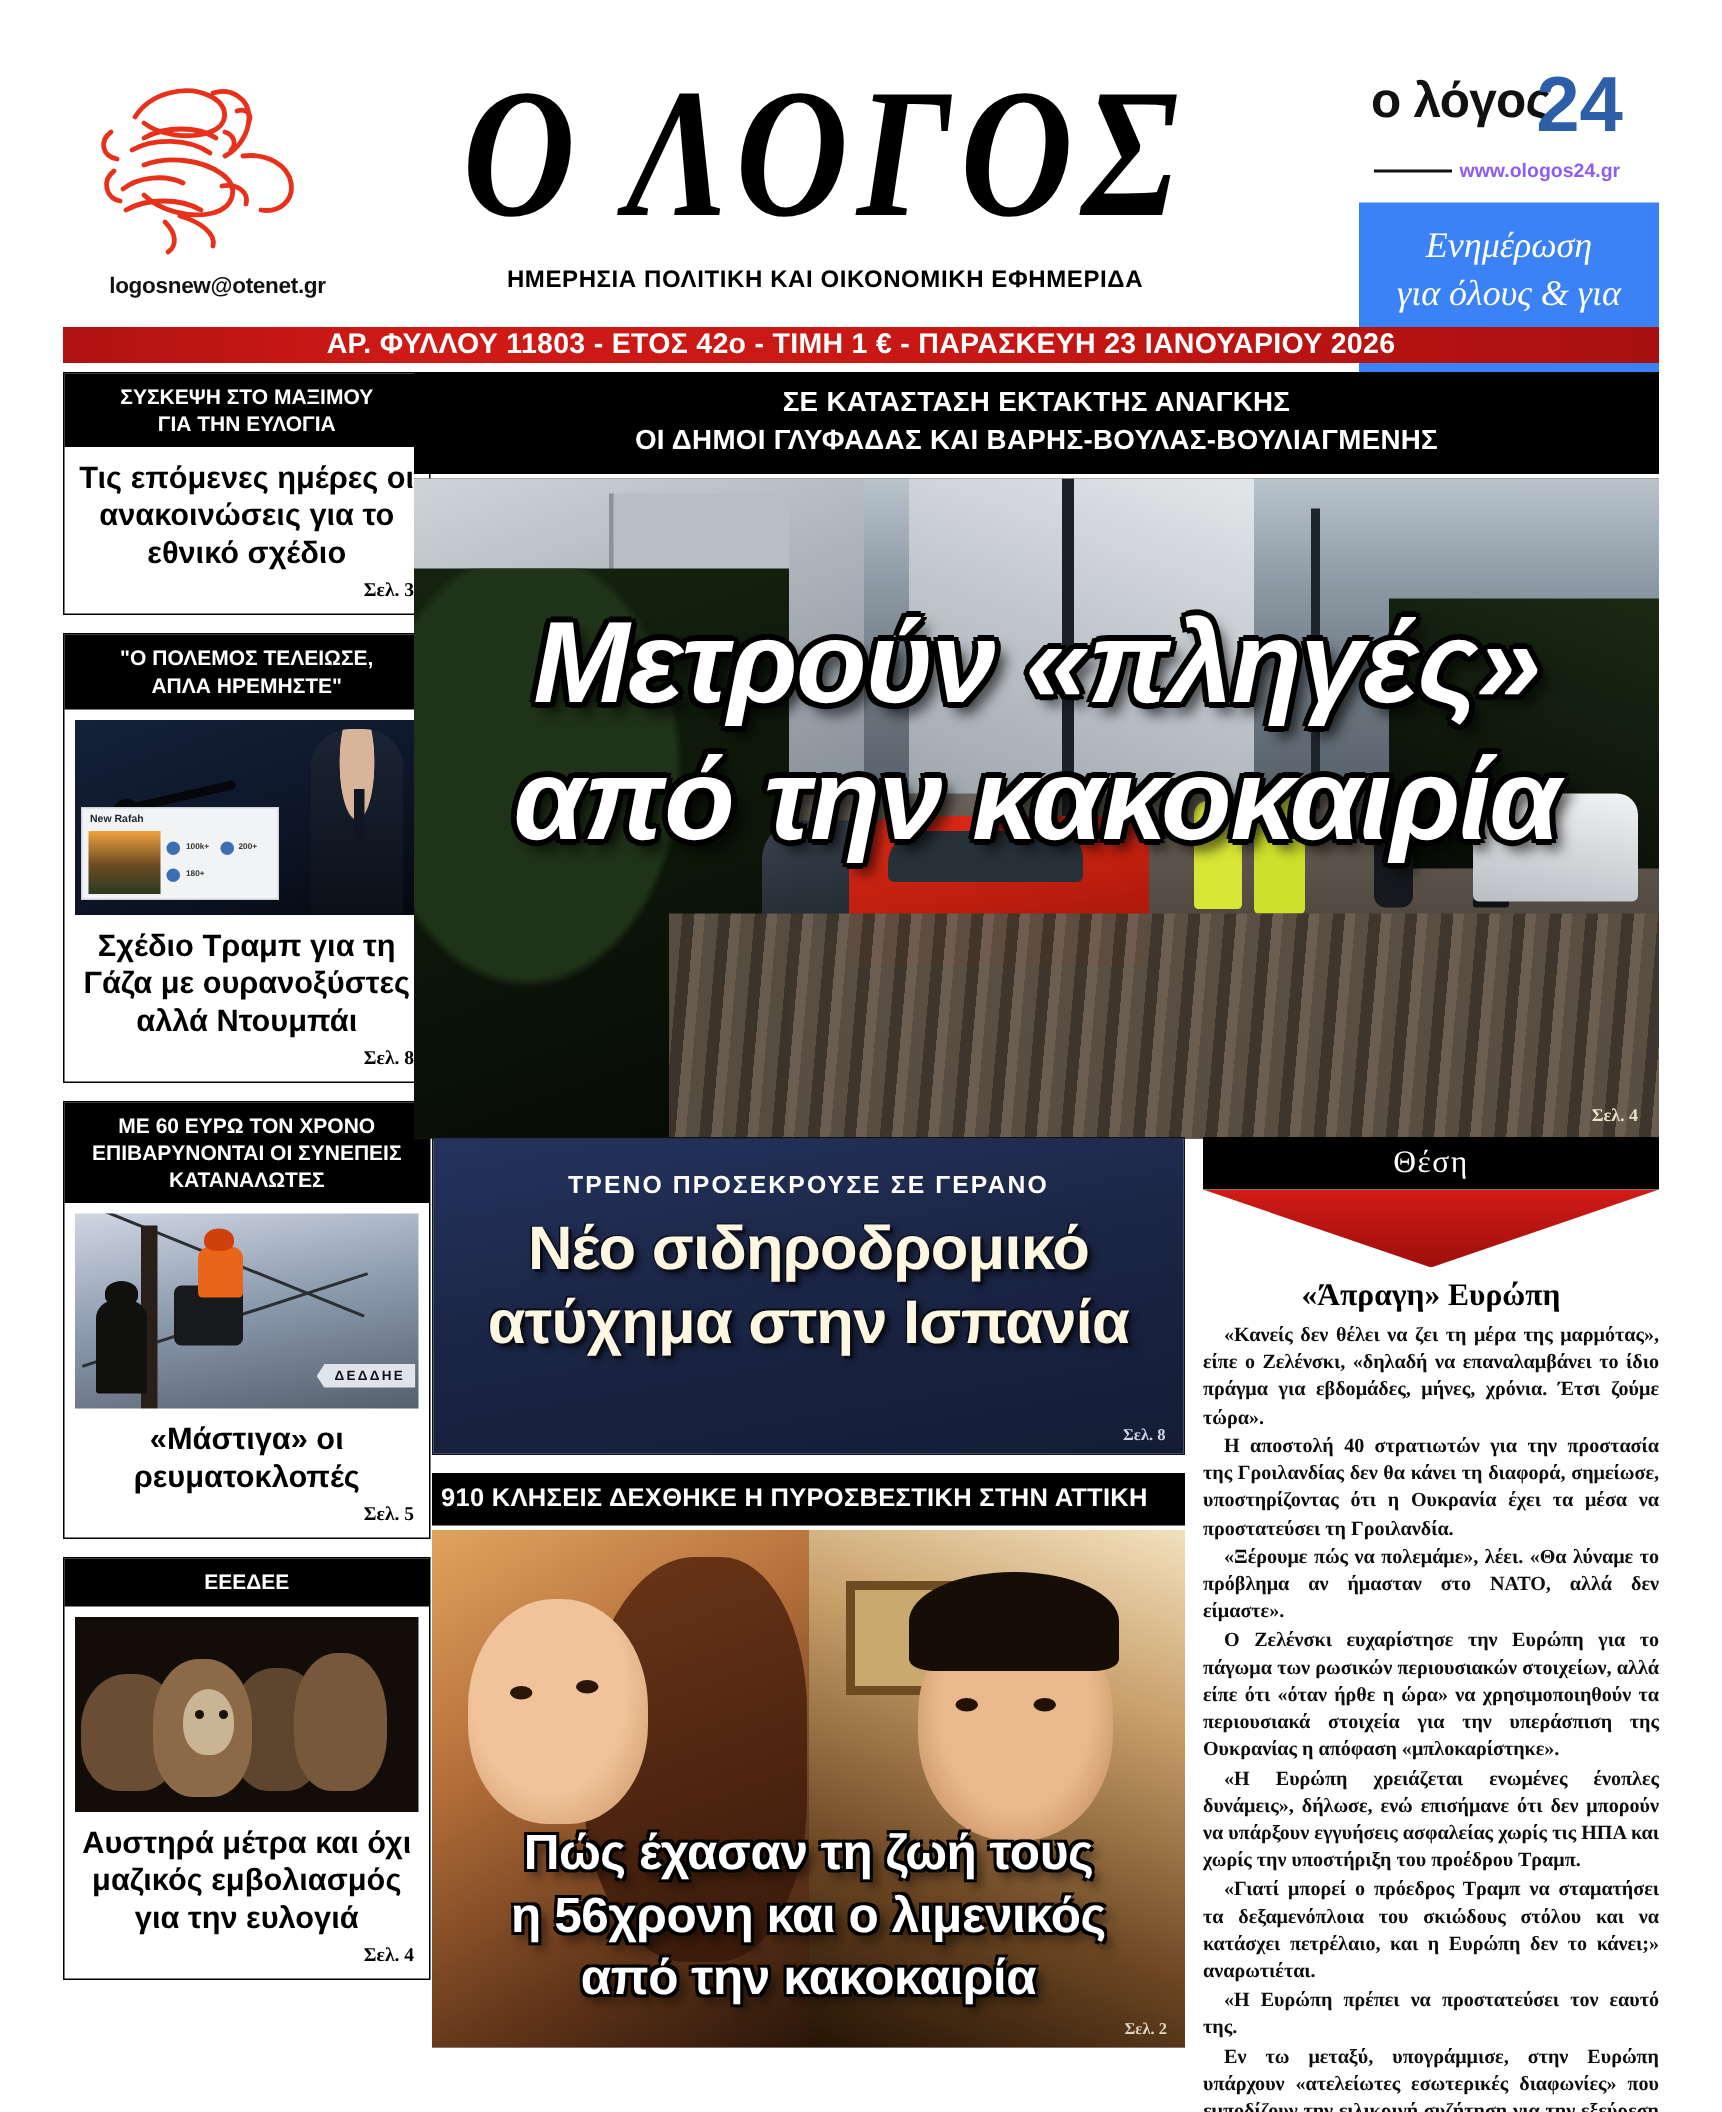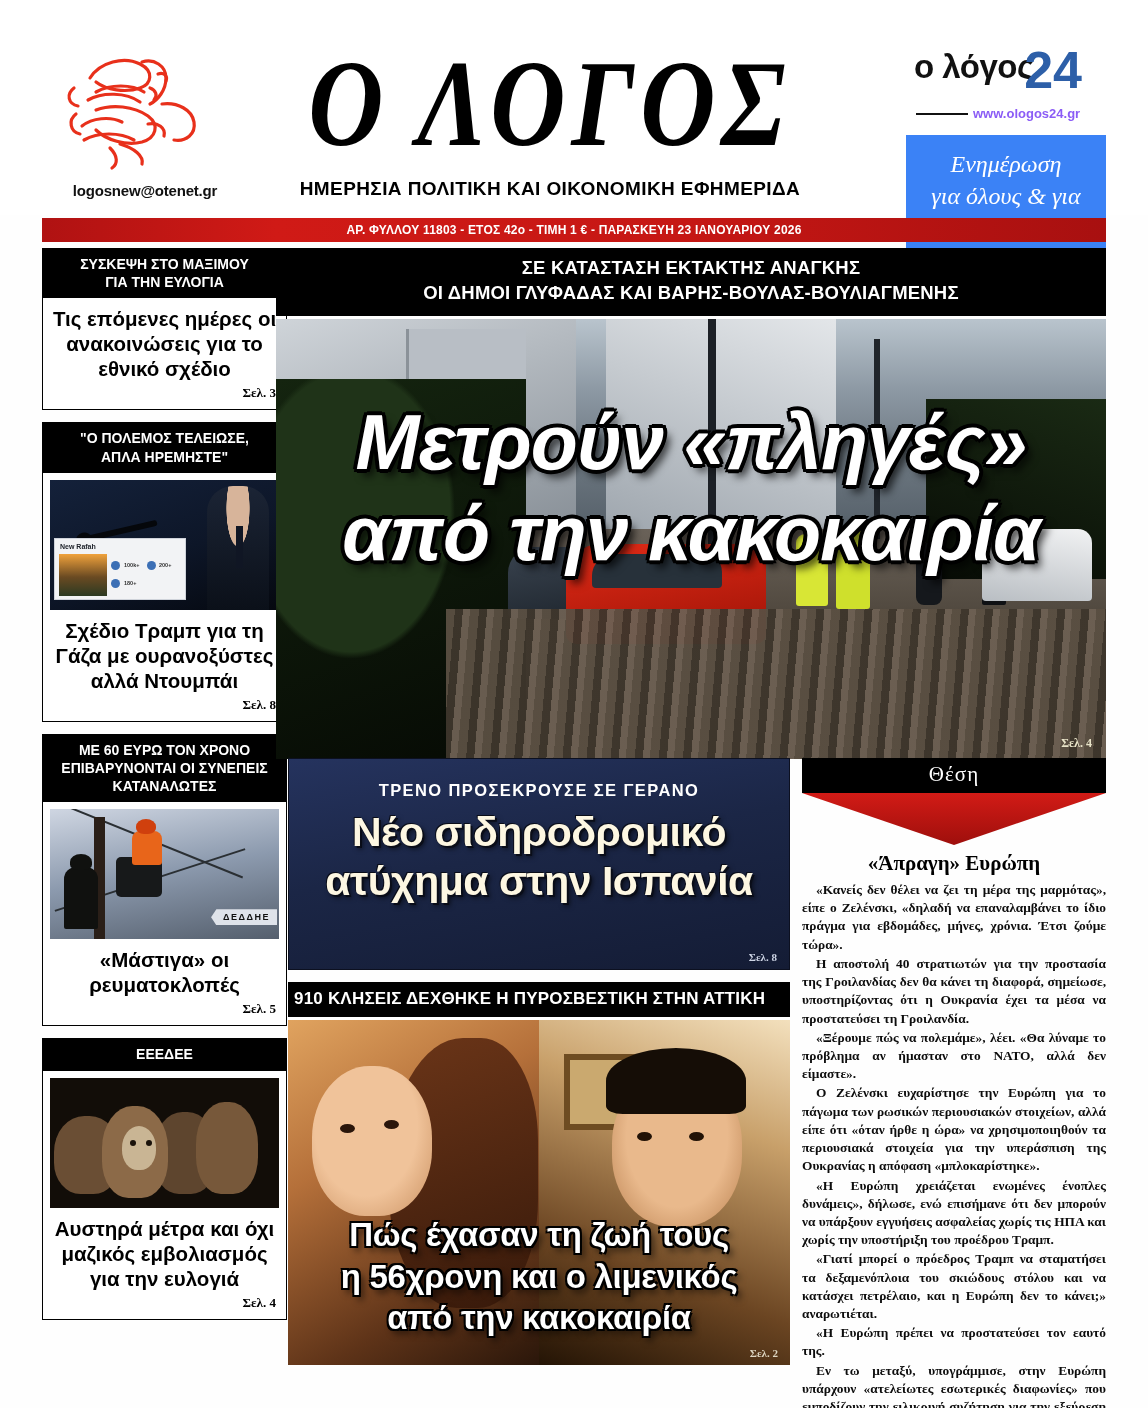--- a/index.html
+++ b/index.html
@@ -40,21 +40,21 @@
     font-family: "Liberation Serif", serif;
     font-size: 104px; font-weight: bold;
     letter-spacing: 6px; line-height: 1.0;
     color: #000;
     font-style: italic;
     transform: scaleY(1.18);
     transform-origin: center top;
   }
   .paper-subtitle {
     margin-top: 32px;
-    font-size: 19px; font-weight: bold;
+    font-size: 16px; font-weight: bold;
     letter-spacing: 0.4px; color: #000;
   }
   .brand-box {
     position: absolute; right: 42px; top: 48px; width: 200px;
   }
   .brand-wordmark {
     position: relative; height: 62px;
     text-align: left; padding-left: 8px;
   }
   .brand-word {
@@ -81,21 +81,21 @@
     font-family: "Liberation Serif", serif;
     font-style: italic; font-size: 24px; line-height: 1.35;
   }
 
   
   .datebar {
     position: absolute; left: 42px; top: 218px;
     width: 1064px; height: 24px;
     background: linear-gradient(90deg,#b01212 0%,#d01a16 22%,#c61714 60%,#a81010 100%);
     color: #fff;
-    font-size: 12px; font-weight: bold;
+    font-size: 19px; font-weight: bold;
     display: flex; align-items: center; justify-content: center;
     letter-spacing: 0.2px;
   }
 
   
   .sidebar {
     position: absolute; left: 42px; top: 248px;
     width: 245px;
   }
   .side-card { margin-bottom: 12px; border: 1.5px solid #000; background:#fff; }

